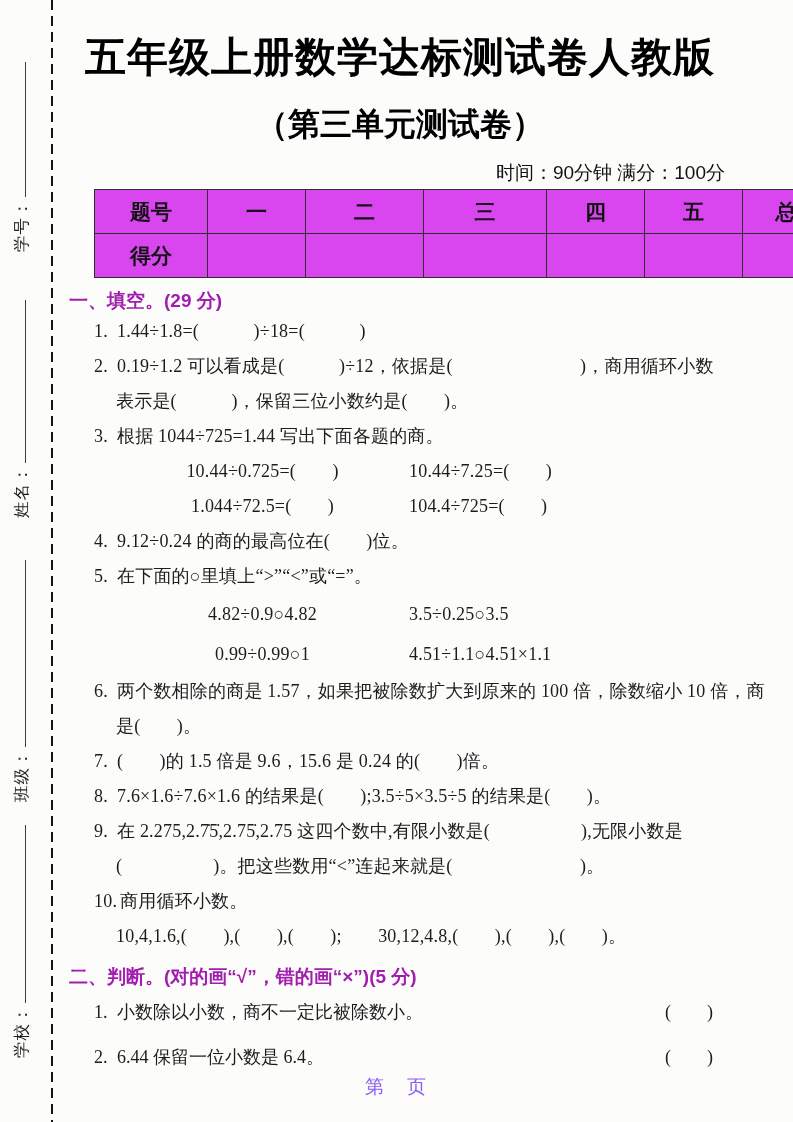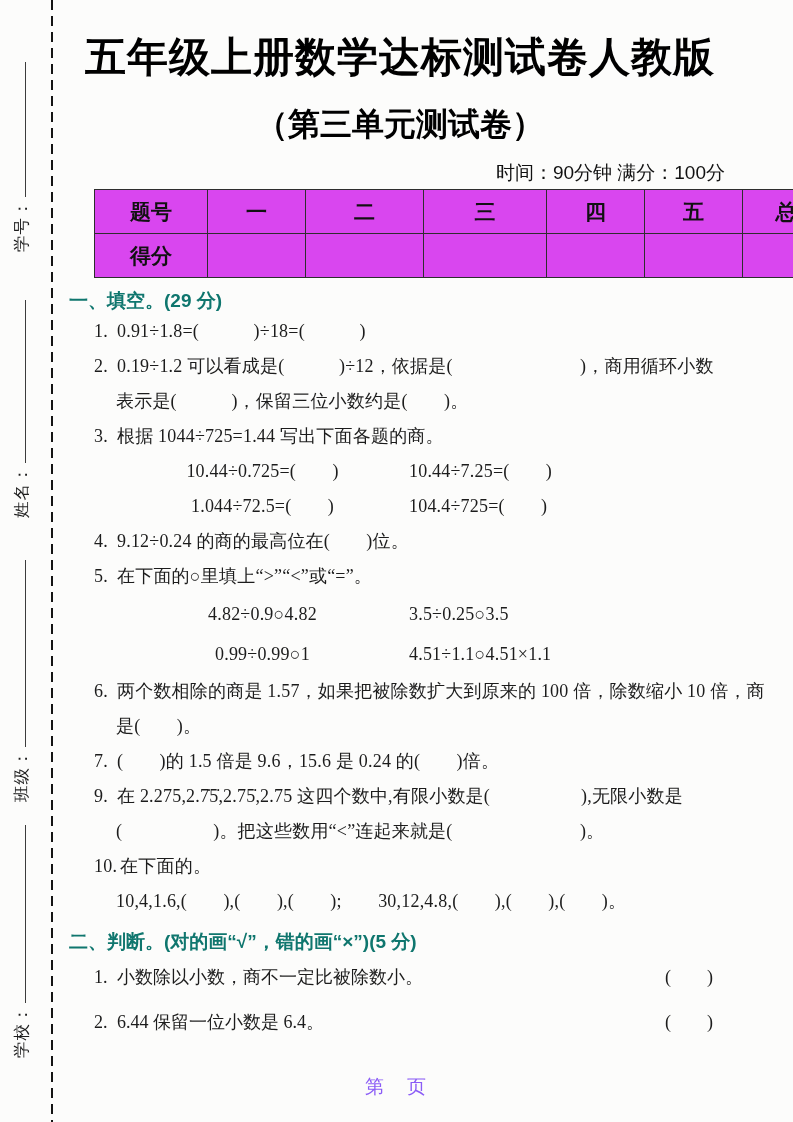--- a/index.html
+++ b/index.html
@@ -39,21 +39,21 @@
   table.score{
     margin:5px 0 0 25px;width:635px;border-collapse:collapse;table-layout:fixed;
   }
   table.score td{
     border:1.6px solid #2e2e2e;height:41px;text-align:center;vertical-align:middle;
     font-size:21px;font-weight:bold;color:#111;background:#d946ef;
   }
   
   .sec-heading{
     margin-top:9px;font-size:19px;line-height:27px;font-weight:bold;
-    font-family:"Liberation Sans",sans-serif;color:#0f766e;white-space:nowrap;
+    font-family:"Liberation Sans",sans-serif;color:#a21caf;white-space:nowrap;
   }
   .q{font-size:18px;line-height:35px;white-space:nowrap;letter-spacing:0.2px;}
   .l1{padding-left:25px;}
   .l2{padding-left:47px;}
   .qnum{display:inline-block;min-width:20px;margin-right:3px;}
   .cols{display:flex;padding-left:47px;text-align:center;}
   .col-l{width:293px;}
   .circ-row{line-height:40px;}
   
   .judge-row{
@@ -113,21 +113,21 @@
       <td></td>
       <td></td>
       <td></td>
       <td></td>
     </tr>
   </tbody>
     </table>
 
   <div class="sec-heading">一、填空。(29 分)</div>
 
-  <div class="q l1"><span class="qnum">1.</span><span>0.91÷1.8=(　　　)÷18=(　　　)</span></div>
+  <div class="q l1"><span class="qnum">1.</span><span>1.44÷1.8=(　　　)÷18=(　　　)</span></div>
 
   <div class="q l1"><span class="qnum">2.</span><span>0.19÷1.2 可以看成是(　　　)÷12，依据是(　　　　　　　)，商用循环小数</span></div>
   <div class="q l2">表示是(　　　)，保留三位小数约是(　　)。</div>
 
   <div class="q l1"><span class="qnum">3.</span><span>根据 1044÷725=1.44 写出下面各题的商。</span></div>
   <div class="q cols">
     <span class="col-l">10.44÷0.725=(　　)</span>
     <span>10.44÷7.25=(　　)</span>
   </div>
   <div class="q cols">
@@ -145,25 +145,26 @@
   <div class="q cols circ-row">
     <span class="col-l">0.99÷0.99○1</span>
     <span>4.51÷1.1○4.51×1.1</span>
   </div>
 
   <div class="q l1"><span class="qnum">6.</span><span>两个数相除的商是 1.57，如果把被除数扩大到原来的 100 倍，除数缩小 10 倍，商</span></div>
   <div class="q l2">是(　　)。</div>
 
   <div class="q l1"><span class="qnum">7.</span><span>(　　)的 1.5 倍是 9.6，15.6 是 0.24 的(　　)倍。</span></div>
 
+  <div class="q l1"><span class="qnum">8.</span><span>7.6×1.6÷7.6×1.6 的结果是(　　);3.5÷5×3.5÷5 的结果是(　　)。</span></div>
 
   <div class="q l1"><span class="qnum">9.</span><span>在 2.275,2.7̇5̇,2.75̇,2.75 这四个数中,有限小数是(　　　　　),无限小数是</span></div>
   <div class="q l2">(　　　　　)。把这些数用“&lt;”连起来就是(　　　　　　　)。</div>
 
-  <div class="q l1"><span class="qnum">10.</span><span>在下面的。</span></div>
+  <div class="q l1"><span class="qnum">10.</span><span>商用循环小数。</span></div>
   <div class="q l2">10,4,1.6,(　　),(　　),(　　);　　30,12,4.8,(　　),(　　),(　　)。</div>
 
   <div class="sec-heading">二、判断。(对的画“√”，错的画“×”)(5 分)</div>
 
   <div class="judge-row">
     <span><span class="qnum">1.</span><span>小数除以小数，商不一定比被除数小。</span></span>
     <span>(　　)</span>
   </div>
   <div class="judge-row">
     <span><span class="qnum">2.</span><span>6.44 保留一位小数是 6.4。</span></span>

